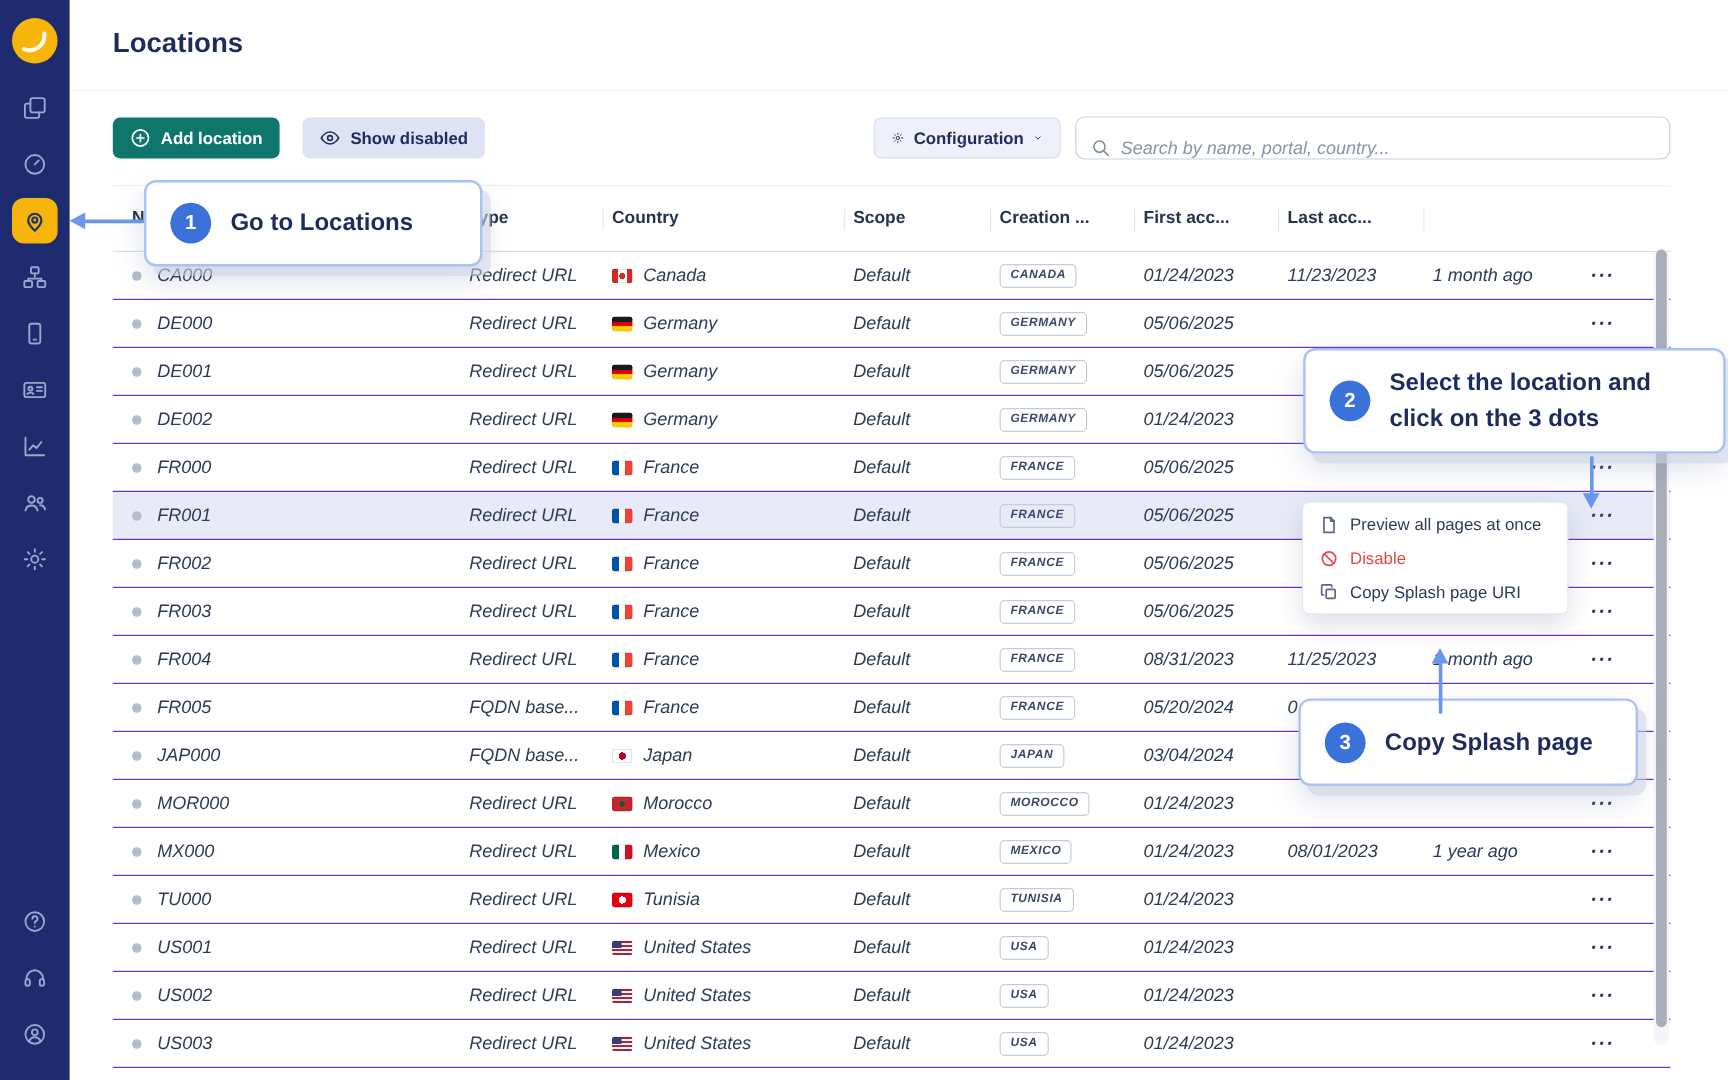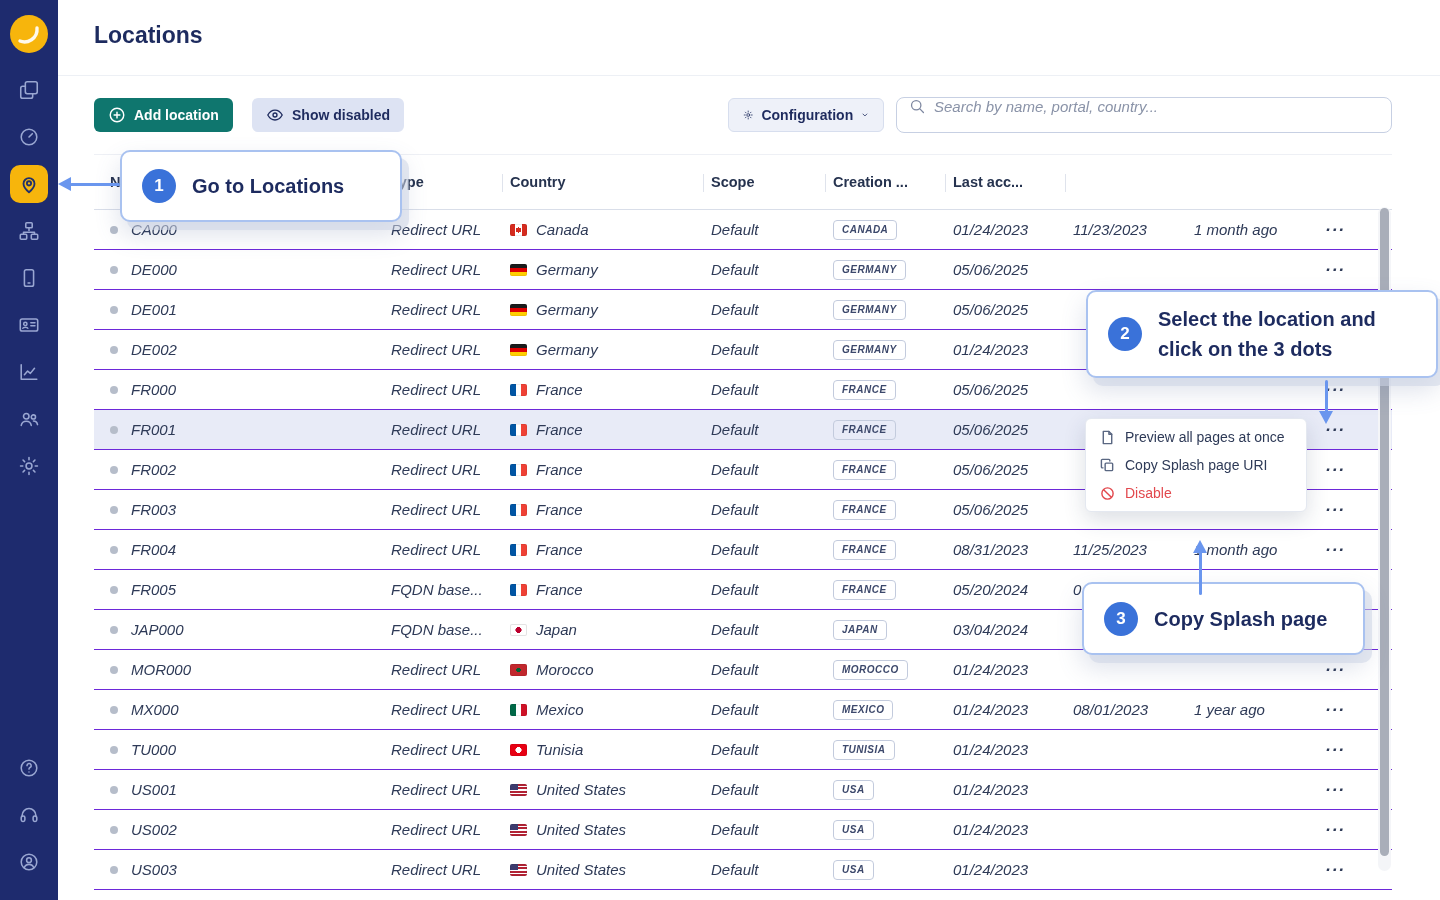--- a/index.html
+++ b/index.html
@@ -24,21 +24,21 @@
   .header-divider { position:absolute; left:58px; top:75px; width:1382px; height:1px; background:#edf0f5; }
 
   
   .btn { position:absolute; top:98px; height:34px; border:none; border-radius:6px; display:flex;
          align-items:center; gap:8px; font-size:14px; font-weight:600; cursor:pointer;
          font-family:"Liberation Sans",sans-serif; padding:0 14px; }
   .btn-add { left:94px; background:#0f766e; color:#fff; }
   .btn-show { left:236px; background:#dde3f3; color:#1e2b5e;margin-left:16px; }
   .btn-config { left:728px; width:156px; background:#eef1f9; border:1px solid #d7deee; color:#1e2b5e; justify-content:center; }
   .searchbox { position:absolute; left:896px; top:97px; width:496px; height:36px; border:1px solid #c7d0e3;
-               border-radius:8px; display:flex; align-items:flex-start; padding:0 12px; gap:8px; background:#fff; }
+               border-radius:8px; display:flex; align-items:flex-end; padding:0 12px; gap:8px; background:#fff; }
   .searchbox input { border:none; outline:none; flex:1; font-size:15px; color:#2e3a57; background:transparent;
                      font-family:"Liberation Sans",sans-serif; }
   .searchbox input::placeholder { color:#8a93a8; font-style:italic; }
 
   
   .table { position:absolute; left:94px; top:154px; width:1298px; }
   .thead, .trow { display:grid; grid-template-columns:289px 119px 201px 122px 120px 120px 121px 119px 87px; align-items:center; }
   .thead { height:56px; border-top:1px solid #eef0f5; border-bottom:1px solid #d9dee9; }
   .th { font-size:14.5px; font-weight:700; color:#26334f; padding-left:8px; position:relative; height:100%;
         display:flex; align-items:center; white-space:nowrap; overflow:hidden; }
@@ -234,20 +234,21 @@
   <input type="text" placeholder="Search by name, portal, country..." style="">
 </div>
 
 <div class="table">
   <div class="thead">
       <div class="th">Name</div>
       <div class="th">Type</div>
       <div class="th">Country</div>
       <div class="th">Scope</div>
       <div class="th">Creation ...</div>
+      <div class="th">First acc...</div>
       <div class="th">Last acc...</div>
       <div class="th"></div>
     </div>
   <div>
   <div class="trow">
     <div class="cell c-name">
           <span class="status-dot"></span>
           <span>CA000</span>
         </div>
     <div class="cell c-type">Redirect URL</div>
@@ -639,34 +640,34 @@
 <div class="scroll-thumb"></div>
 
 <div class="context-menu">
   <div class="menu-item">
     <svg width="15" height="15" viewBox="0 0 16 16">
         <path d="M3.5 1.5h6l3 3v10h-9z"></path>
         <path d="M9.5 1.5v3h3"></path>
       </svg>
     <span>Preview all pages at once</span>
   </div>
+  <div class="menu-item danger">
+    <svg width="15" height="15" viewBox="0 0 16 16">
+        <circle cx="8" cy="8" r="6"></circle>
+        <path d="M3.9 3.9l8.2 8.2"></path>
+      </svg>
+    <span>Disable</span>
+  </div>
   <div class="menu-item">
     <svg width="15" height="15" viewBox="0 0 16 16">
         <rect x="5.5" y="5.5" width="8" height="8" rx="1"></rect>
         <path d="M3.2 10.5h-.7a1 1 0 0 1-1-1v-7a1 1 0 0 1 1-1h7a1 1 0 0 1 1 1v.7"></path>
       </svg>
     <span>Copy Splash page URI</span>
   </div>
-  <div class="menu-item danger">
-    <svg width="15" height="15" viewBox="0 0 16 16">
-        <circle cx="8" cy="8" r="6"></circle>
-        <path d="M3.9 3.9l8.2 8.2"></path>
-      </svg>
-    <span>Disable</span>
-  </div>
 </div>
 
 <div class="callout" id="callout-1">
   <div class="callout-num">1</div>
   <div class="callout-text">Go to Locations</div>
 </div>
 <div class="callout" id="callout-2">
   <div class="callout-num">2</div>
   <div class="callout-text">Select the location and click on the 3 dots</div>
 </div>

